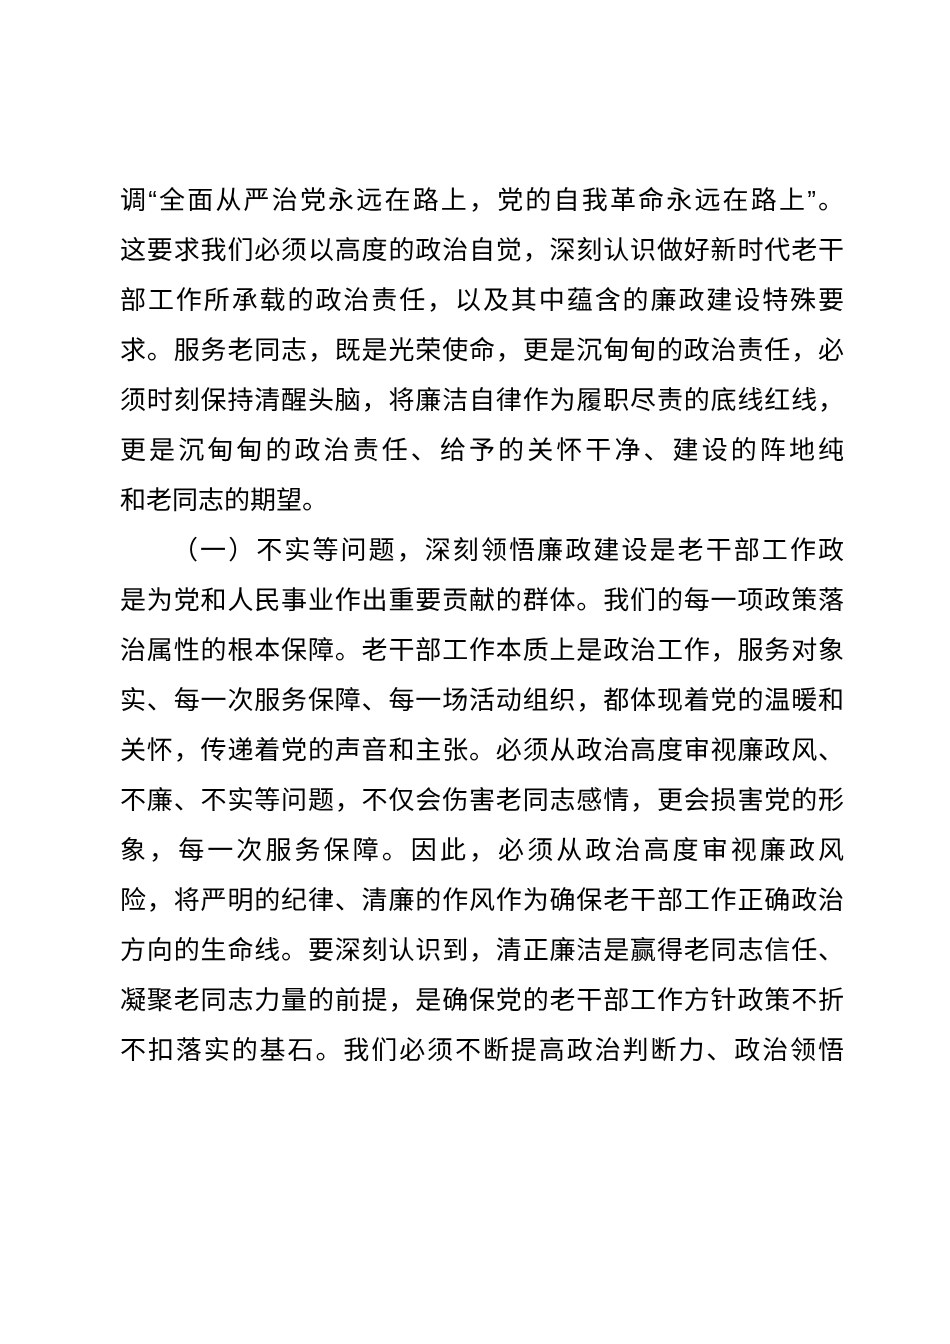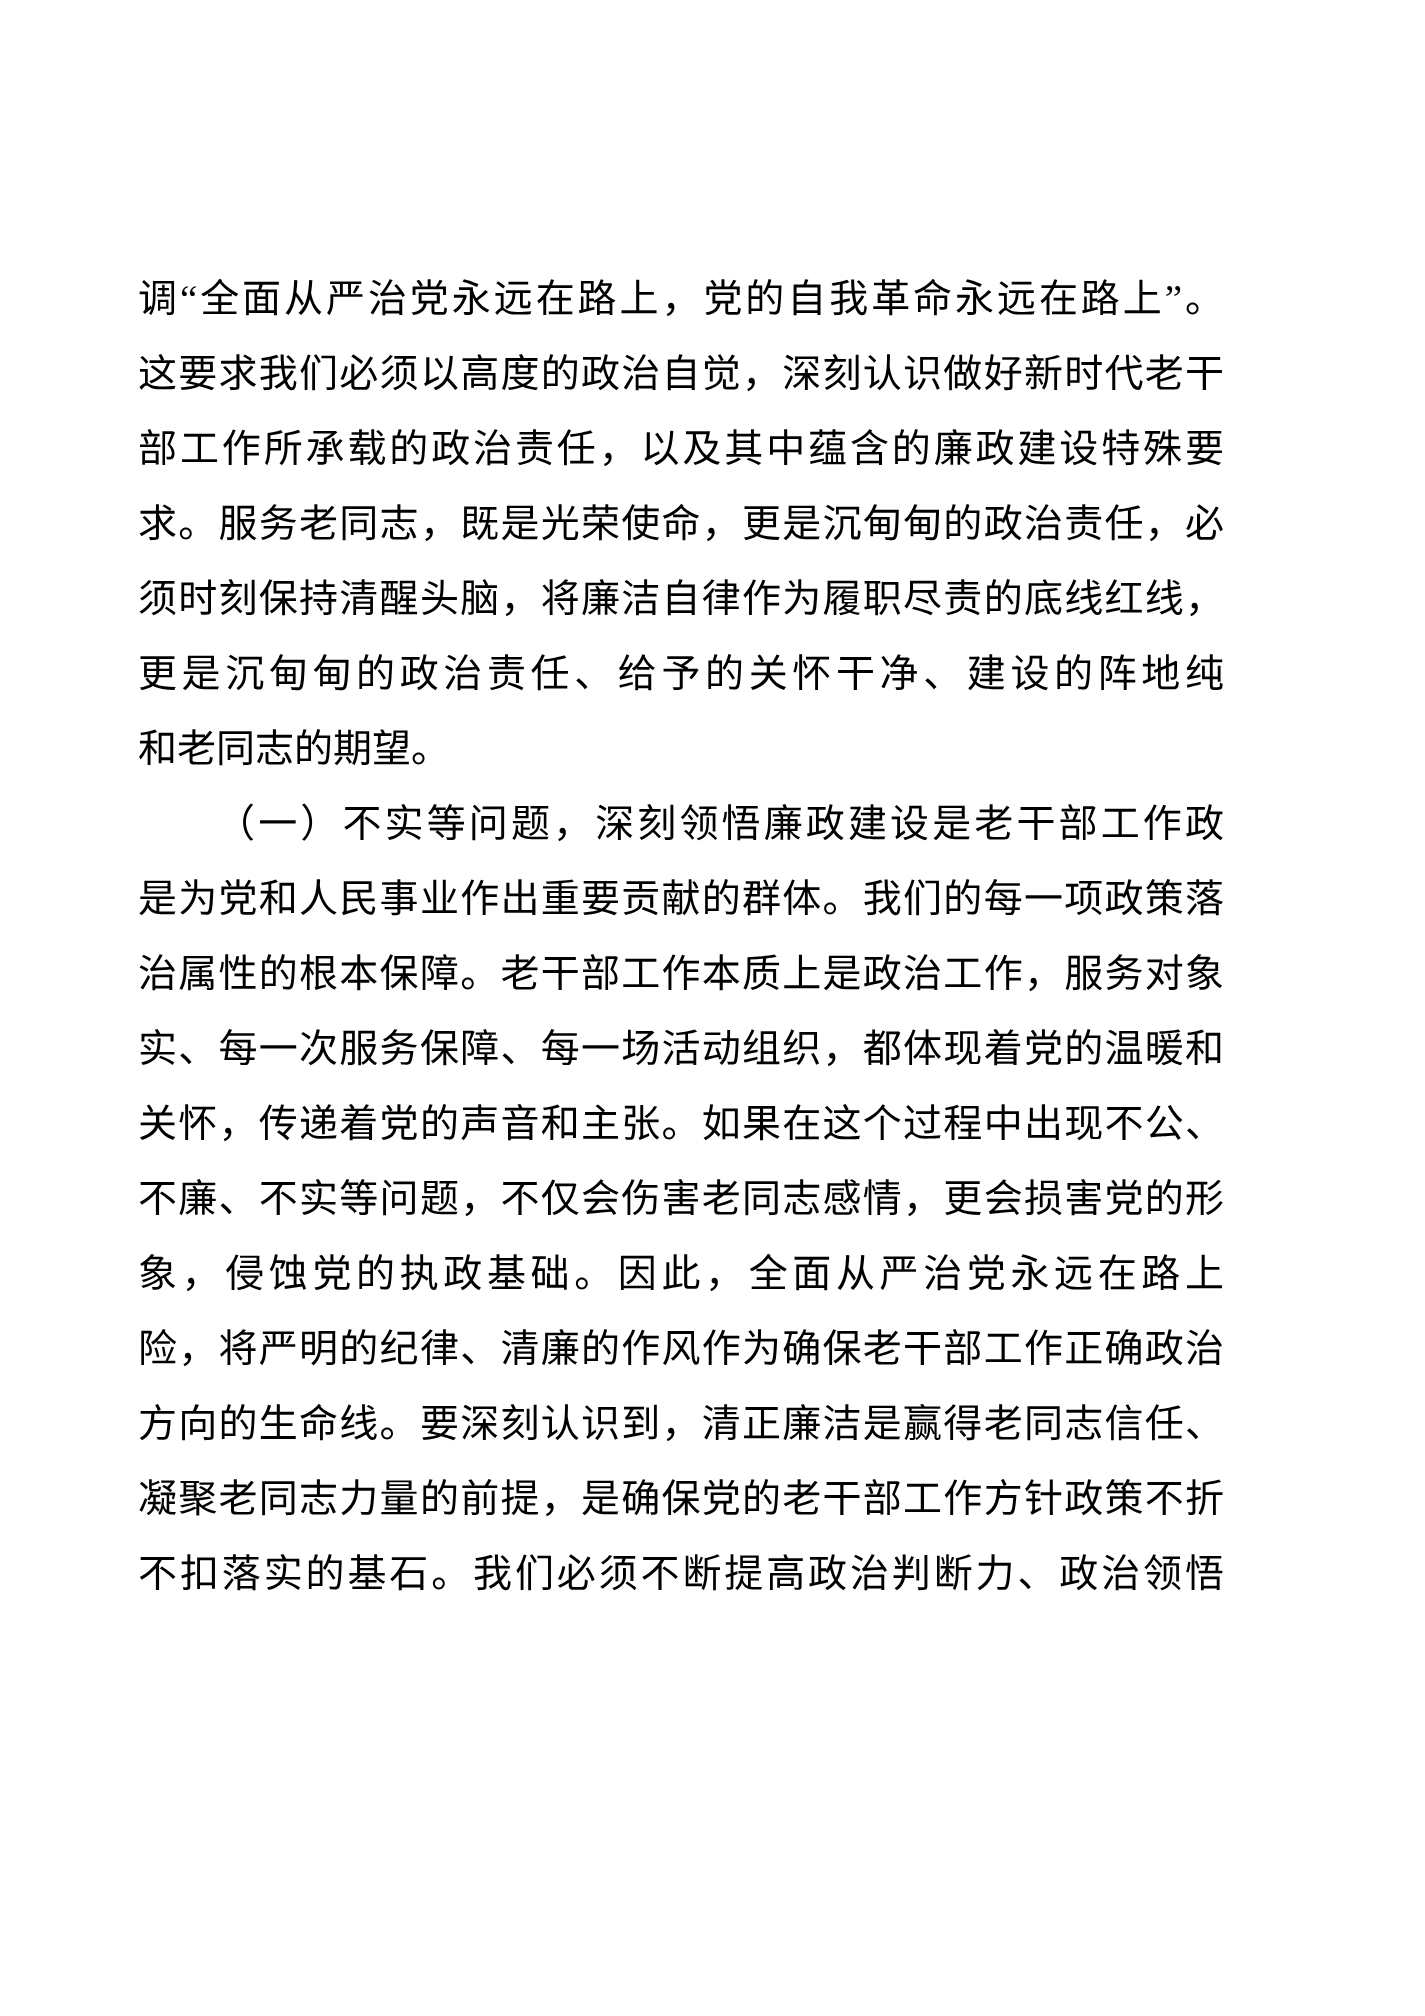--- a/index.html
+++ b/index.html
@@ -10,25 +10,24 @@
   .page {
     position: relative;
     width: 950px;
     height: 1344px;
     background: #ffffff;
     overflow: hidden;
     font-family: "Liberation Sans", sans-serif;
   }
   .text-block {
     position: absolute;
-    left: 92px;
+    left: 120px;
     top: 175px;
     width: 724px;
     color: #000000;
-    font-family: Liberation Serif, serif;
   }
   .paragraph {
     margin: 0;
     padding: 0;
   }
   .line {
     height: 50px;
     line-height: 50px;
     font-size: 26px;
     color: #000000;
@@ -56,22 +55,22 @@
         <div class="line">求。服务老同志，既是光荣使命，更是沉甸甸的政治责任，必</div>
         <div class="line">须时刻保持清醒头脑，将廉洁自律作为履职尽责的底线红线，</div>
         <div class="line">更是沉甸甸的政治责任、给予的关怀干净、建设的阵地纯</div>
         <div class="line para-end">和老同志的期望。</div>
       </div>
       <div class="paragraph">
         <div class="line indent">（一）不实等问题，深刻领悟廉政建设是老干部工作政</div>
         <div class="line">是为党和人民事业作出重要贡献的群体。我们的每一项政策落</div>
         <div class="line">治属性的根本保障。老干部工作本质上是政治工作，服务对象</div>
         <div class="line">实、每一次服务保障、每一场活动组织，都体现着党的温暖和</div>
-        <div class="line">关怀，传递着党的声音和主张。如果在这个过程中出现不公、</div>
+        <div class="line">关怀，传递着党的声音和主张。必须从政治高度审视廉政风、</div>
         <div class="line">不廉、不实等问题，不仅会伤害老同志感情，更会损害党的形</div>
-        <div class="line">象，侵蚀党的执政基础。因此，全面从严治党永远在路上</div>
+        <div class="line">象，每一次服务保障。因此，必须从政治高度审视廉政风</div>
         <div class="line">险，将严明的纪律、清廉的作风作为确保老干部工作正确政治</div>
         <div class="line">方向的生命线。要深刻认识到，清正廉洁是赢得老同志信任、</div>
         <div class="line">凝聚老同志力量的前提，是确保党的老干部工作方针政策不折</div>
         <div class="line">不扣落实的基石。我们必须不断提高政治判断力、政治领悟</div>
       </div>
     </div>
 </div>
 
 </body></html>

